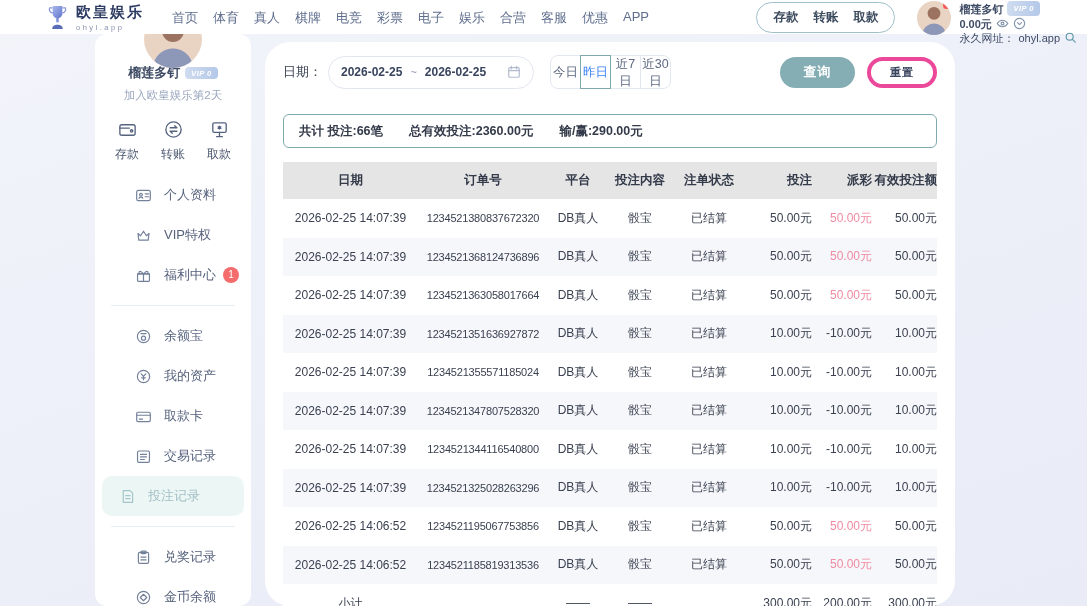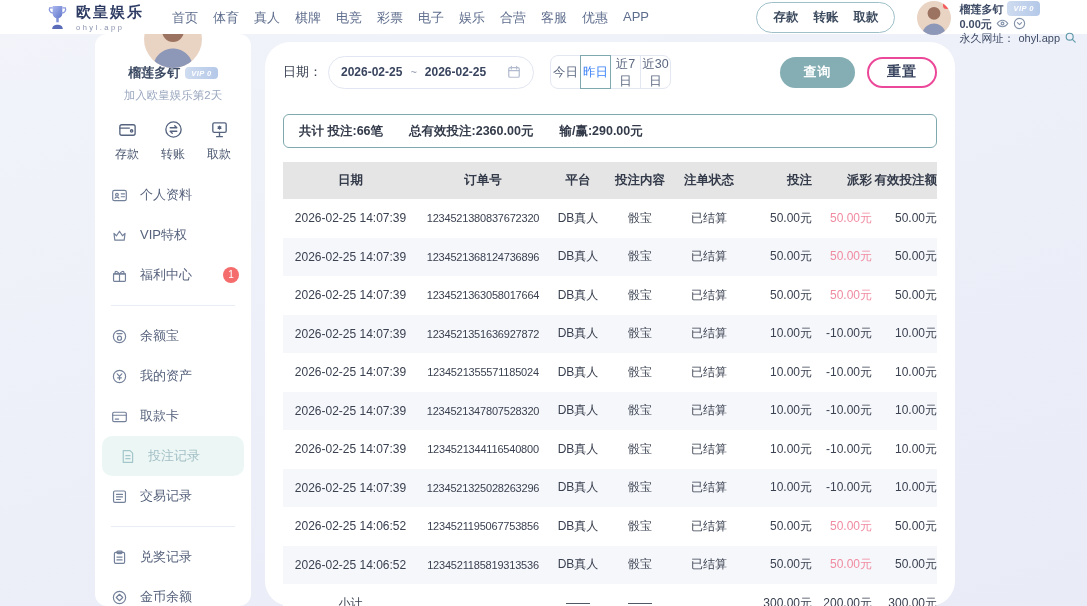--- a/index.html
+++ b/index.html
@@ -36,42 +36,42 @@
   .sidebar { position:absolute; left:95px; top:34px; width:156px; height:572px; background:#fff; border-radius:12px; }
   .side-avatar { position:absolute; top:-24px; left:50%; transform:translateX(-50%); width:58px; height:58px; border-radius:50%; overflow:hidden; z-index:1; }
   .profile-name { display:flex; align-items:center; justify-content:center; gap:5px; padding-top:30px; }
   .profile-name .nm { font-size:13px; font-weight:bold; color:#3e4b64; }
   .joined { text-align:center; font-size:11.5px; color:#9aa7bf; margin-top:6px; }
   .quick-row { display:flex; justify-content:space-between; padding:0 20px; margin-top:16px; }
   .qa { display:flex; flex-direction:column; align-items:center; gap:6px; cursor:pointer; }
   .qa .icn { width:21px; height:21px; color:#55637f; }
   .qa .ql { font-size:12px; color:#49566f; }
   .side-menu { margin-top:12px; }
-  .side-item { display:flex; align-items:center; height:40px; padding:0 12px 0 16px; font-size:13px; color:#56627c; cursor:pointer; }
+  .side-item { display:flex; align-items:center; height:40px; padding:0 12px 0 40px; font-size:13px; color:#56627c; cursor:pointer; }
   .side-item .icn { width:17px; height:17px; margin-right:12px; color:#74819b; flex:none; }
   .side-item.active { background:#ecf7f5; border-radius:10px; margin:0 7px; padding-left:17px; color:#a3bfc5; }
   .side-item.active .icn { color:#a3c6ca; }
   .badge { margin-left:auto; min-width:16px; height:16px; border-radius:8px; background:#f56c6c; color:#fff; font-size:10px; line-height:16px; text-align:center; padding:0 3px; }
   .divider { height:1px; background:#e9edf4; margin:10px 16px; }
 
   
   .main-card { position:absolute; left:265px; top:42px; width:690px; height:564px; background:#fff; border-radius:25px; padding:13px 18px 0 18px; }
   .filter-row { display:flex; align-items:center; height:34px; }
   .f-label { font-size:13px; color:#3c4354; margin-right:6px; white-space:nowrap; }
   .date-input { width:206px; height:33px; border:1px solid #e2e6f2; border-radius:17px; display:flex; align-items:center; padding:0 12px; gap:8px; cursor:pointer; }
   .date-input .dv { font-size:12px; font-weight:bold; color:#39445e; }
   .date-input .sep { font-size:11px; color:#8b95ab; }
   .date-input .cal { margin-left:auto; width:14px; height:14px; color:#b3bccf; }
   .range-group { display:flex; margin-left:16px; }
   .range-btn { width:31px; height:34px; background:#fff; border:1px solid #e3e7f2; font-size:12.5px; color:#5c6880; margin-left:-1px; cursor:pointer; position:relative; font-family:inherit; }
   .range-btn:first-child { border-radius:8px 0 0 8px; margin-left:0; }
   .range-btn:last-child { border-radius:0 8px 8px 0; }
   .range-btn.active { border-color:#7fa9ae; color:#3b82f6; z-index:2; }
   .btn-query { margin-left:auto; width:75px; height:31px; border:none; border-radius:16px; background:#84aeb4; color:#fff; font-size:13px; font-weight:bold; letter-spacing:1px; cursor:pointer; font-family:Liberation Mono, monospace; }
-  .btn-reset { margin-left:12px; width:70px; height:31px; border:2px solid #ec4899; border-radius:16px; background:#fff; color:#39445e; font-size:14px; font-weight:bold; letter-spacing:1px; cursor:pointer; font-family:inherit; }
+  .btn-reset { margin-left:12px; width:70px; height:31px; border:4px solid #ec4899; border-radius:16px; background:#fff; color:#39445e; font-size:11px; font-weight:bold; letter-spacing:1px; cursor:pointer; font-family:inherit; }
 
   .summary-box { margin-top:25px; height:34px; border:1px solid #7fa9ae; border-radius:6px; display:flex; align-items:center; padding:5px 15px; gap:26px; }
   .summary-box span { font-size:12.5px; font-weight:bold; color:#333a49; white-space:nowrap; }
 
   table { width:100%; border-collapse:collapse; margin-top:14px; table-layout:fixed; }
   thead tr { background:#e5e5e5; }
   th { font-size:12.5px; font-weight:bold; color:#333a49; height:37px; }
   td { font-size:12px; color:#3a4150; height:38.5px; }
   tbody tr:nth-child(even) { background:#f6f7fb; }
   tbody tr.subtotal { background:#fff; }
@@ -266,37 +266,37 @@
       </div>
       <div class="side-item">
         <span class="icn">
           <svg viewBox="0 0 20 20">
             <rect x="2" y="5" width="16" height="11" rx="1.6"></rect>
             <path d="M2 8.5h16M5 13h4"></path>
           </svg>
         </span>
         <span>取款卡</span>
       </div>
+      <div class="side-item">
+        <span class="icn">
+          <svg viewBox="0 0 20 20">
+            <rect x="3" y="3.5" width="14" height="13.5" rx="1.6"></rect>
+            <path d="M6.5 7.5h7M6.5 10.5h7M6.5 13.5h4.5"></path>
+          </svg>
+        </span>
+        <span>交易记录</span>
+      </div>
       <div class="side-item active">
         <span class="icn">
           <svg viewBox="0 0 20 20">
             <path d="M5 3h8l3 3v11H5z"></path>
             <path d="M8 9h5M8 12.5h5"></path>
           </svg>
         </span>
         <span>投注记录</span>
-      </div>
-      <div class="side-item">
-        <span class="icn">
-          <svg viewBox="0 0 20 20">
-            <rect x="3" y="3.5" width="14" height="13.5" rx="1.6"></rect>
-            <path d="M6.5 7.5h7M6.5 10.5h7M6.5 13.5h4.5"></path>
-          </svg>
-        </span>
-        <span>交易记录</span>
       </div>
       <div class="divider"></div>
       <div class="side-item">
         <span class="icn">
           <svg viewBox="0 0 20 20">
             <rect x="4" y="4" width="12" height="13" rx="1.6"></rect>
             <rect x="7" y="2.5" width="6" height="3" rx="1"></rect>
             <path d="M7 9.5h6M7 12.8h6"></path>
           </svg>
         </span>

